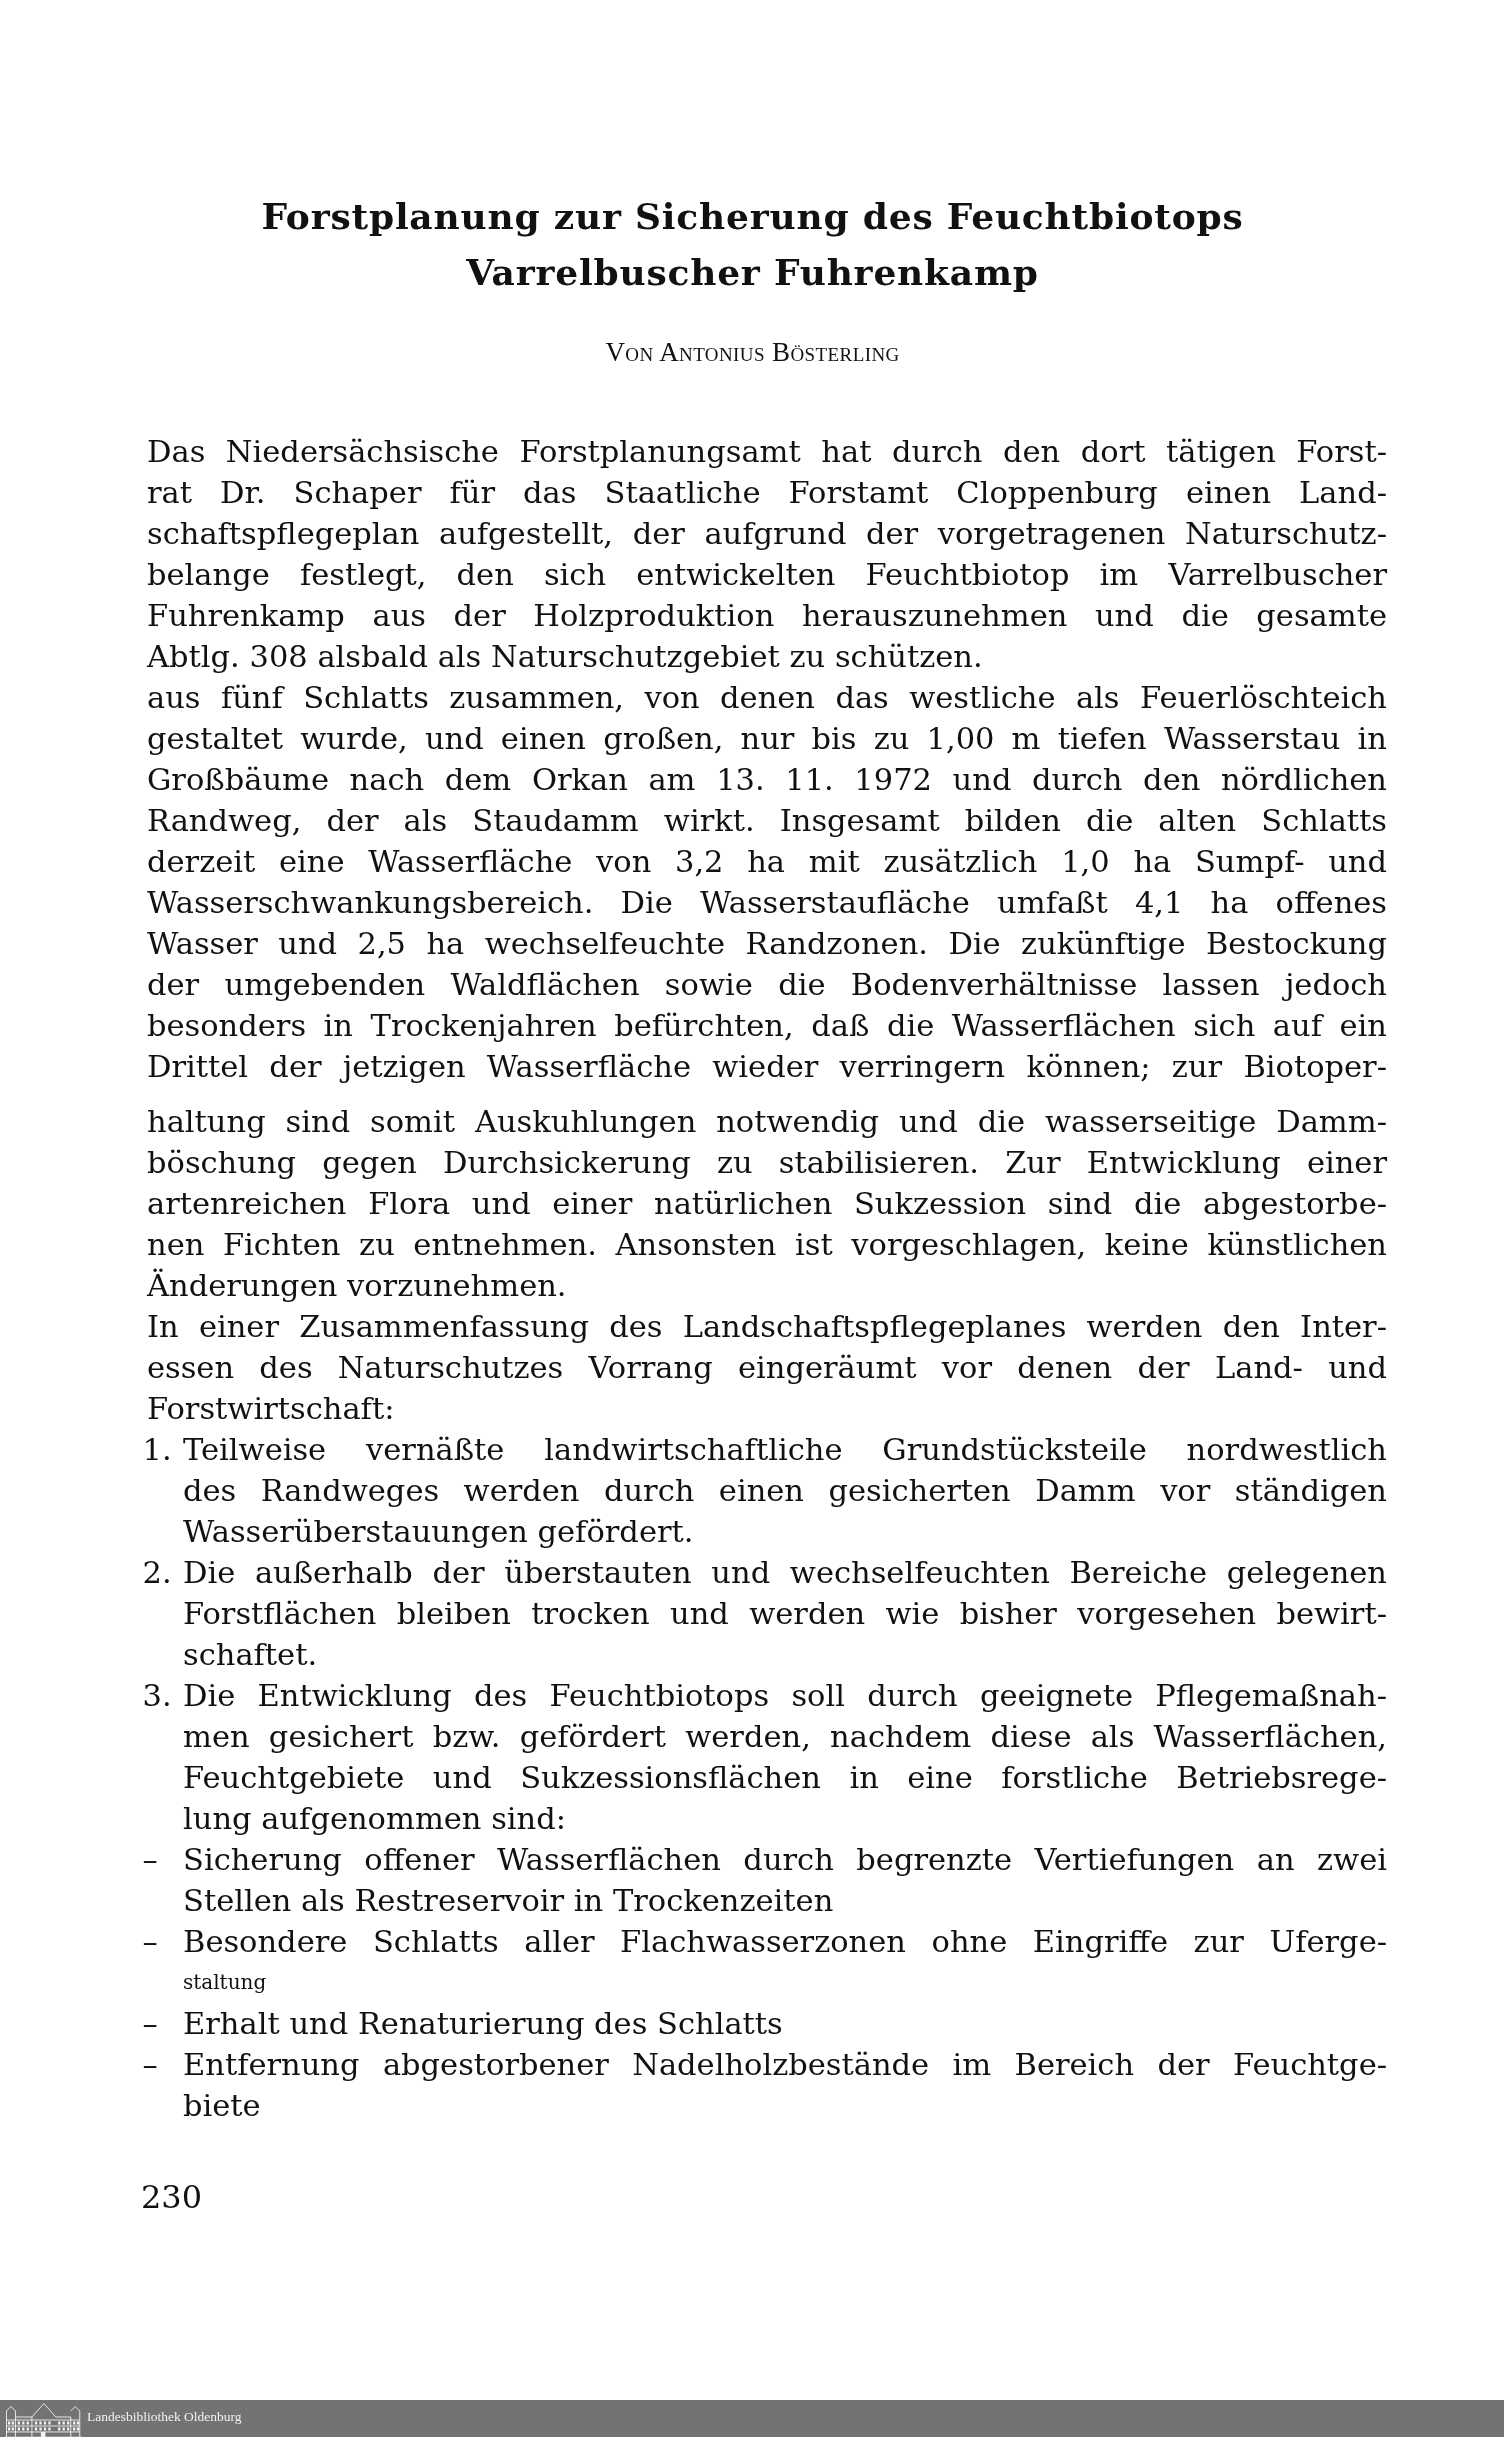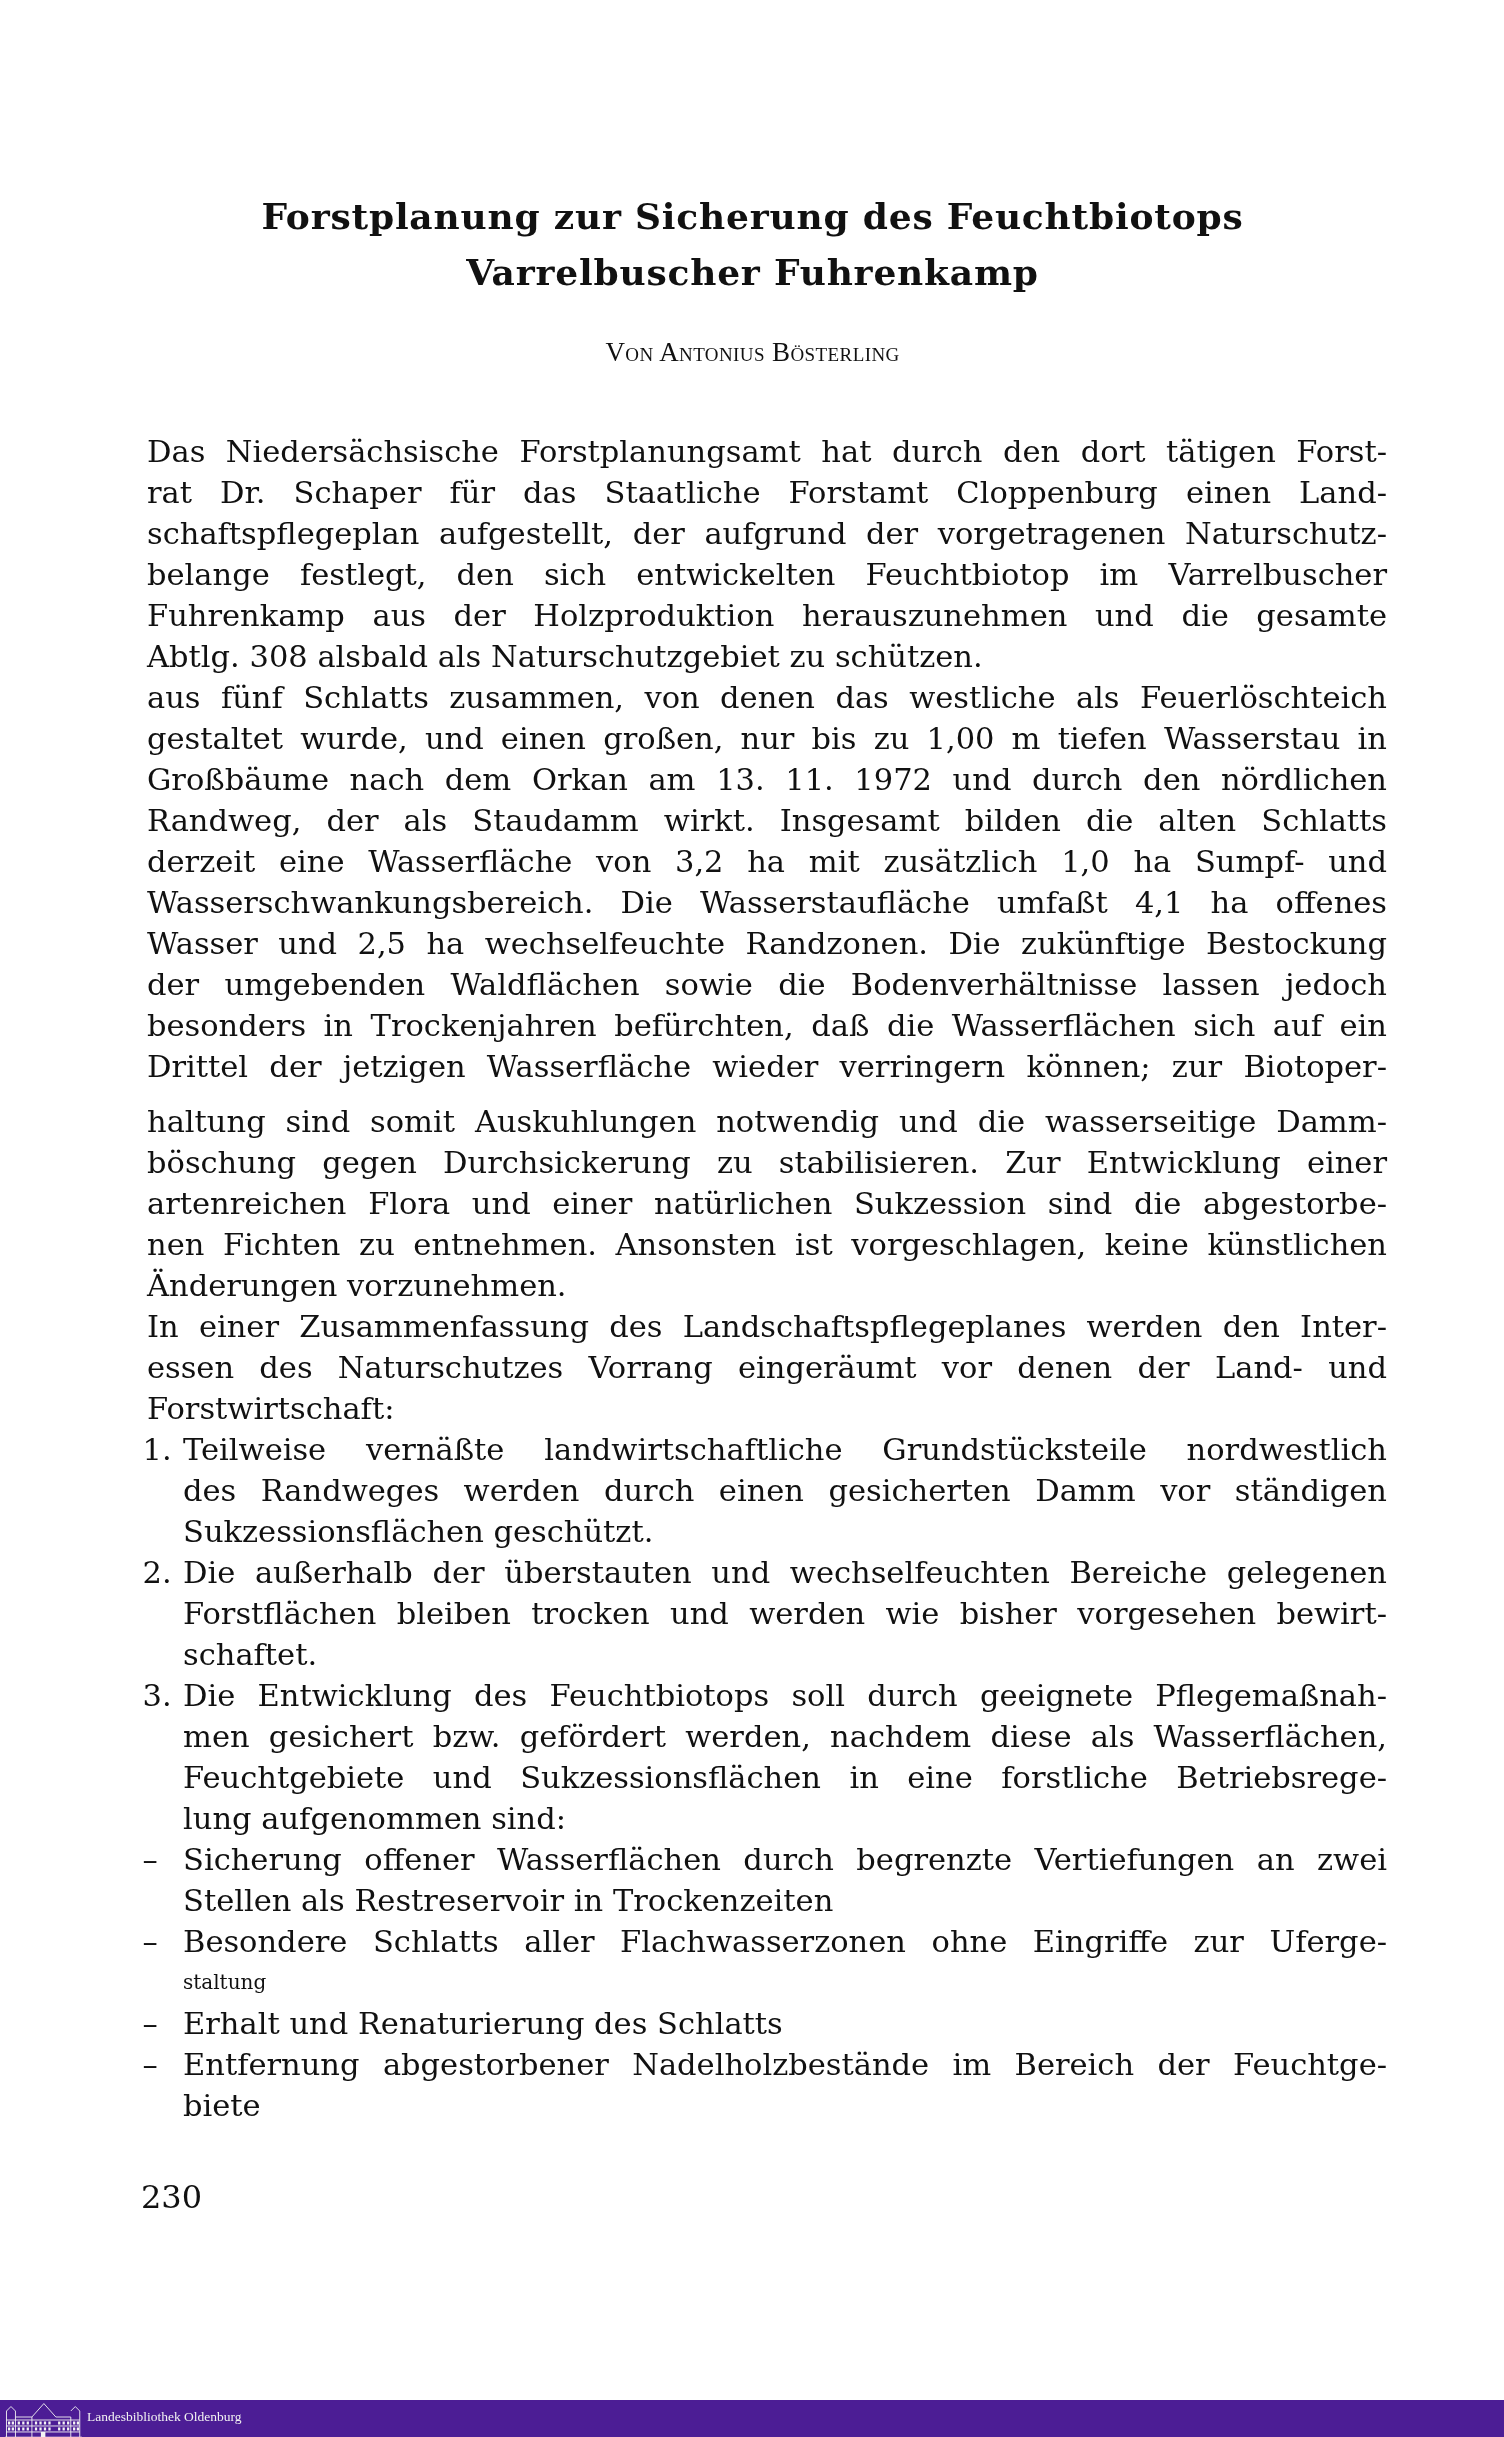--- a/index.html
+++ b/index.html
@@ -37,21 +37,21 @@
     .line.last { text-align-last: left; }
     .item { position: relative; padding-left: 36px; margin: 0; }
     .item .marker { position: absolute; left: -4.5px; top: 0; }
     .page-number {
       position: absolute; left: 141px; top: 2177px;
       font-family: "DejaVu Serif", serif;
       font-size: 32px; line-height: 41px;
     }
     .footer-bar {
       position: absolute; left: 0; top: 2400px; width: 1505px; height: 38px;
-      background: #4c1d95;
+      background: #737373;
     }
     .footer-logo { position: absolute; left: 4.5px; top: 1.5px; width: 77px; height: 36px; }
     .footer-text {
       position: absolute; left: 87px; top: 9px;
       font-family: "Liberation Serif", serif;
       font-size: 13.5px; line-height: 16.6px; color: #f2f2f2;
     }
   </style>
 </head>
 <body>
@@ -94,21 +94,21 @@
         <span class="line" style="font-size: 30.5px;">In einer Zusammenfassung des Landschaftspflegeplanes werden den Inter-</span>
         <span class="line" style="font-size: 30.5px;">essen des Naturschutzes Vorrang eingeräumt vor denen der Land- und</span>
         <span class="line last" style="font-size: 30.5px;">Forstwirtschaft:</span>
       </div>
     </div>
   <div id="numbered-list">
       <div class="item">
         <span class="marker">1.</span>
         <span class="line" style="font-size: 30.5px;">Teilweise vernäßte landwirtschaftliche Grundstücksteile nordwestlich</span>
         <span class="line" style="font-size: 30.5px;">des Randweges werden durch einen gesicherten Damm vor ständigen</span>
-        <span class="line last" style="font-size: 30.5px;">Sukzessionsflächen geschützt.</span>
+        <span class="line last" style="font-size: 30.5px;">Wasserüberstauungen gefördert.</span>
       </div>
       <div class="item">
         <span class="marker">2.</span>
         <span class="line" style="font-size: 30.5px;">Die außerhalb der überstauten und wechselfeuchten Bereiche gelegenen</span>
         <span class="line" style="font-size: 30.5px;">Forstflächen bleiben trocken und werden wie bisher vorgesehen bewirt-</span>
         <span class="line last" style="font-size: 30.5px;">schaftet.</span>
       </div>
       <div class="item">
         <span class="marker">3.</span>
         <span class="line" style="font-size: 30.5px;">Die Entwicklung des Feuchtbiotops soll durch geeignete Pflegemaßnah-</span>

